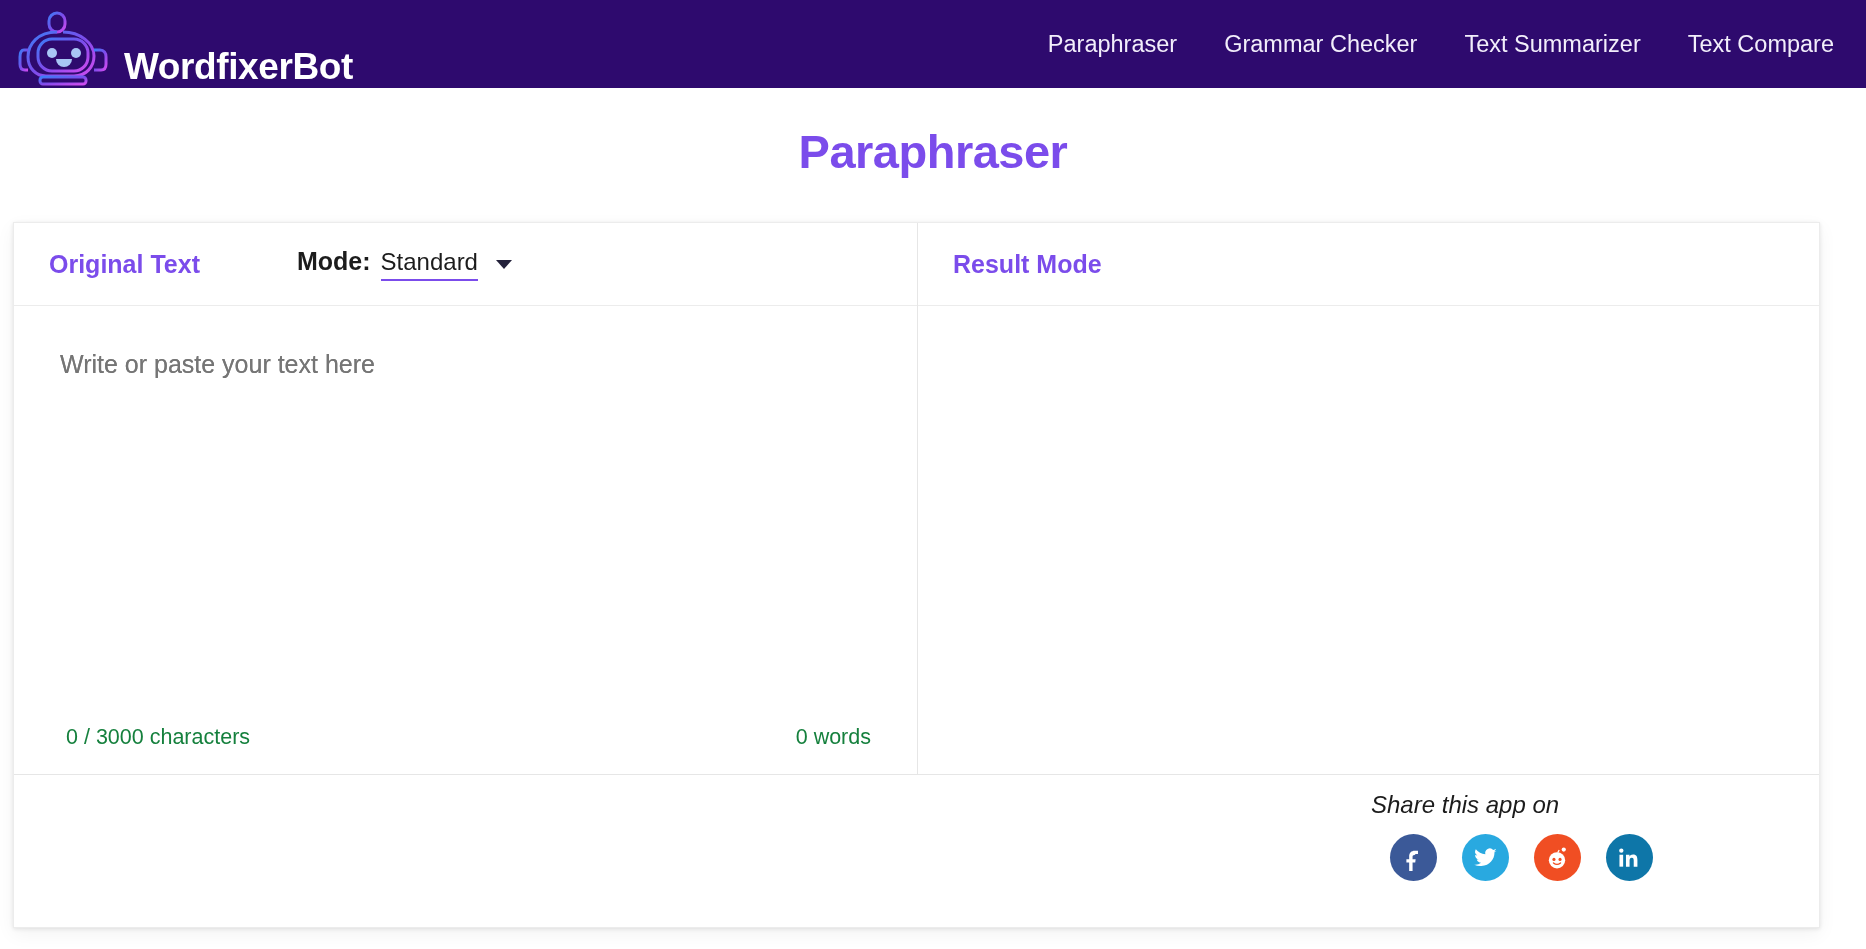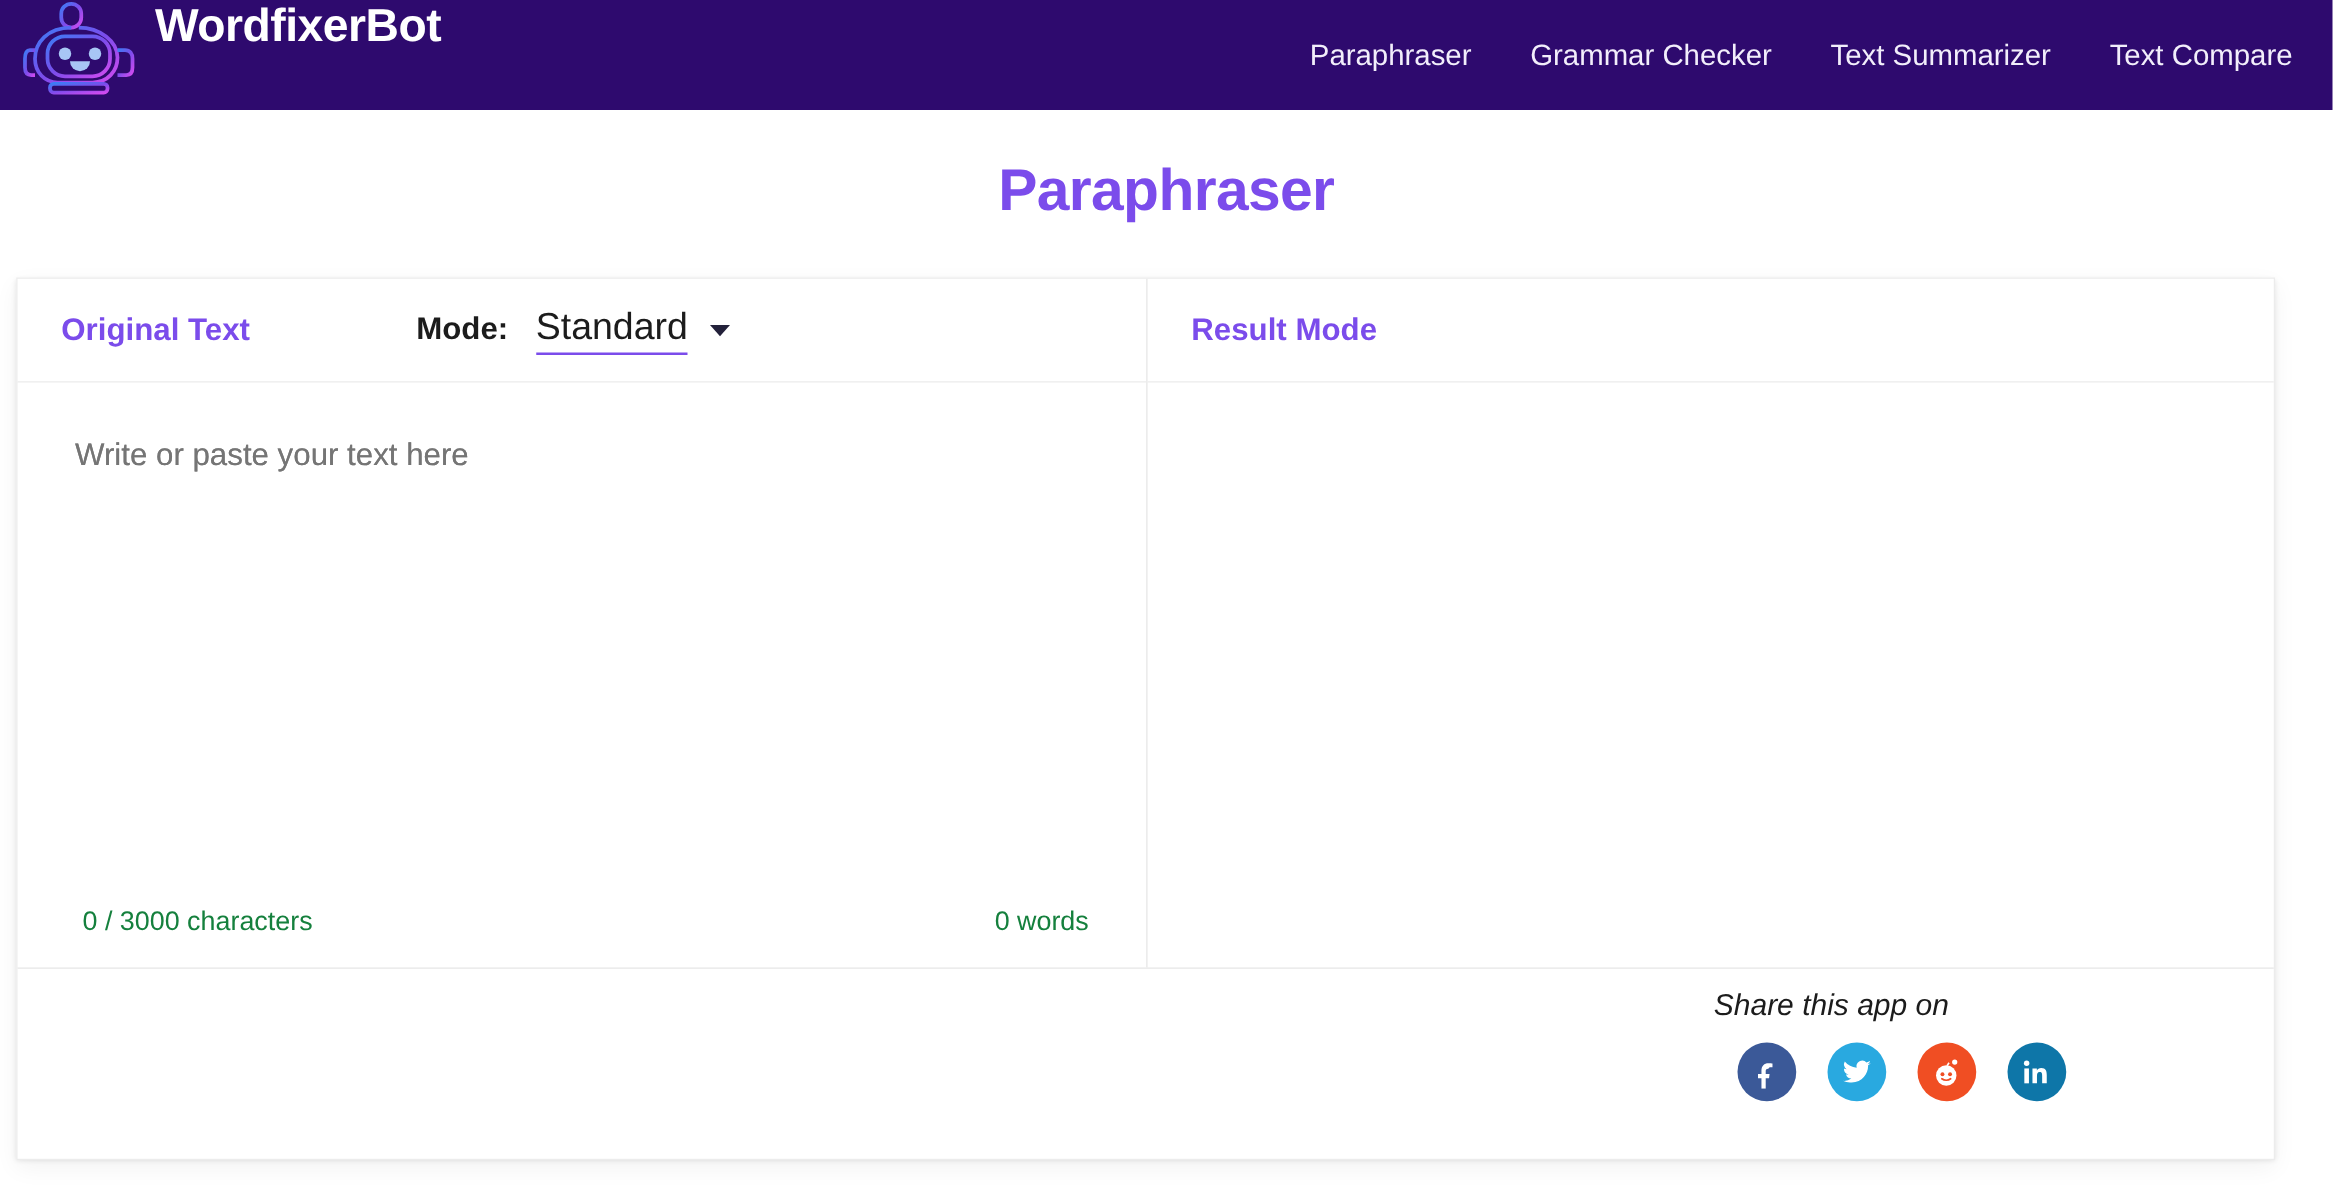--- a/index.html
+++ b/index.html
@@ -16,21 +16,21 @@
     position: absolute;
     left: 0; top: 0;
     width: 1866px;
     height: 88px;
     background: #2e0a6e;
     display: flex;
     align-items: center;
   }
   .brand {
     display: flex;
-    align-items: flex-start;
+    align-items: flex-end;
     margin-left: 18px;
     height: 88px;
   }
   .logo-mark {
     width: 92px;
     height: 78px;
     flex: 0 0 92px;
     display: block;
   }
   .brand-name {
@@ -98,44 +98,43 @@
     display: flex;
     flex-direction: column;
   }
 
   .pane-head {
     height: 83px;
     border-bottom: 1px solid #ececec;
     display: flex;
     align-items: center;
     padding-left: 35px;
-    gap: 36px;
   }
   .pane-title {
     color: #7b4ceb;
     font-size: 25px;
     font-weight: 700;
     white-space: nowrap;
   }
   .mode-wrap {
     display: flex;
     align-items: baseline;
     margin-left: 97px;
   }
   .mode-label {
     color: #1c1c1c;
     font-size: 25px;
     font-weight: 700;
     white-space: nowrap;
   }
   .mode-value {
     color: #1c1c1c;
-    font-size: 30px;
+    font-size: 24px;
     font-weight: 400;
-    margin-left: 22px;
+    margin-left: 10px;
     border-bottom: 2.5px solid #7b4ceb;
     padding-bottom: 3px;
     cursor: pointer;
     white-space: nowrap;
   }
   .caret {
     margin-left: 18px;
     width: 0; height: 0;
     border-left: 8px solid transparent;
     border-right: 8px solid transparent;

